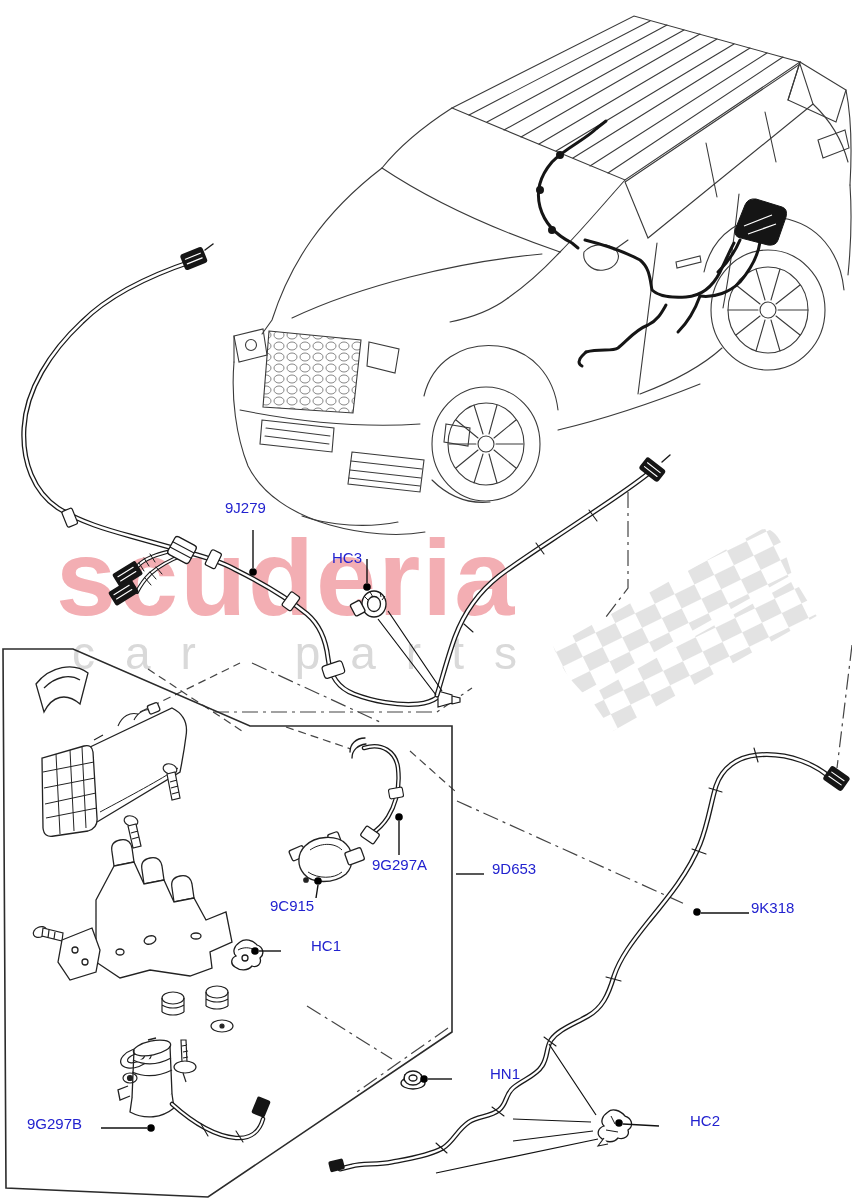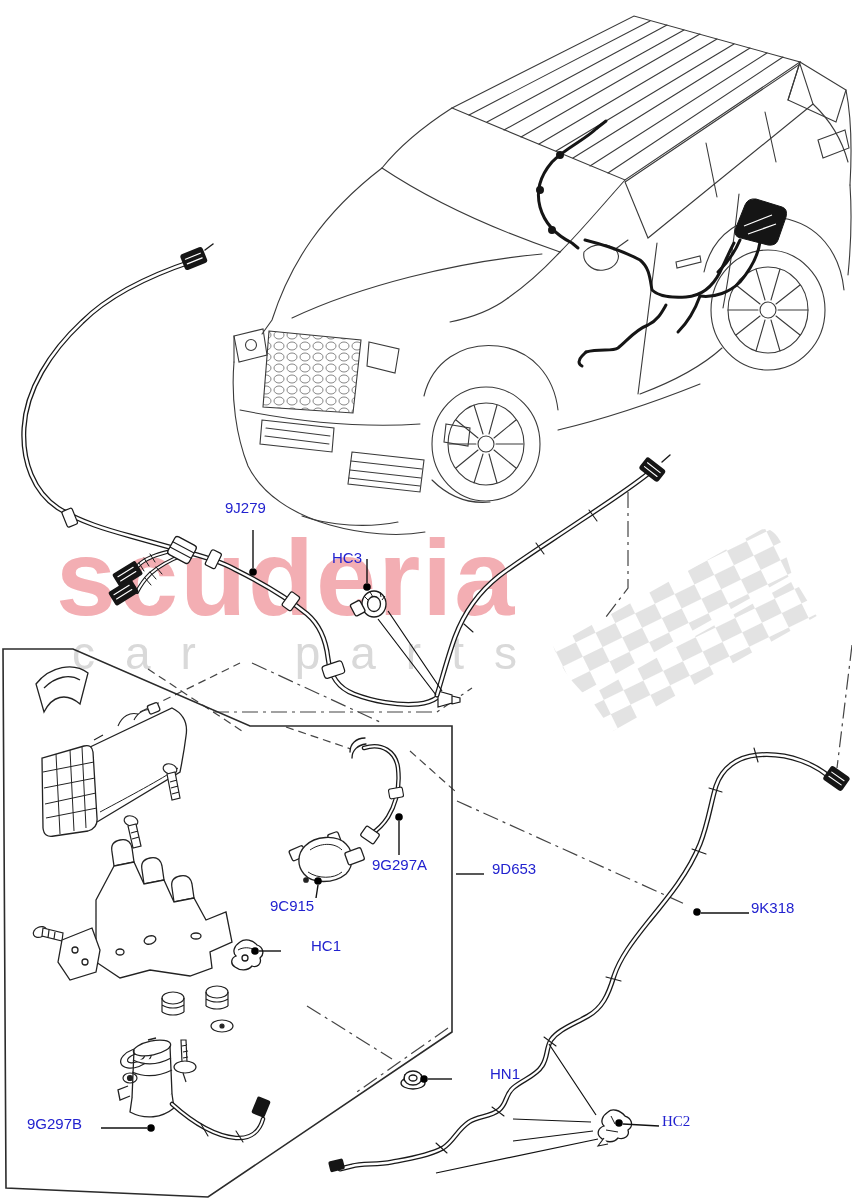--- a/index.html
+++ b/index.html
@@ -343,15 +343,15 @@
   </svg>
 
   <div class="plabel" style="left:225px;top:500px;">9J279</div>
   <div class="plabel" style="left:332px;top:536px;margin-top:14px;">HC3</div>
   <div class="plabel" style="left:372px;top:857px;">9G297A</div>
   <div class="plabel" style="left:486px;top:861px;margin-left:6px;">9D653</div>
   <div class="plabel" style="left:270px;top:898px;">9C915</div>
   <div class="plabel" style="left:283px;top:938px;margin-left:28px;">HC1</div>
   <div class="plabel" style="left:27px;top:1116px;text-align:center;">9G297B</div>
   <div class="plabel" style="left:455px;top:1066px;margin-left:35px;">HN1</div>
-  <div class="plabel" style="left:662px;top:1113px;font-family:Liberation Serif, serif;">HC2</div>
+  <div class="plabel" style="left:690px;top:1113px;">HC2</div>
   <div class="plabel" style="left:751px;top:900px;">9K318</div>
 </div>
 
 </body></html>

